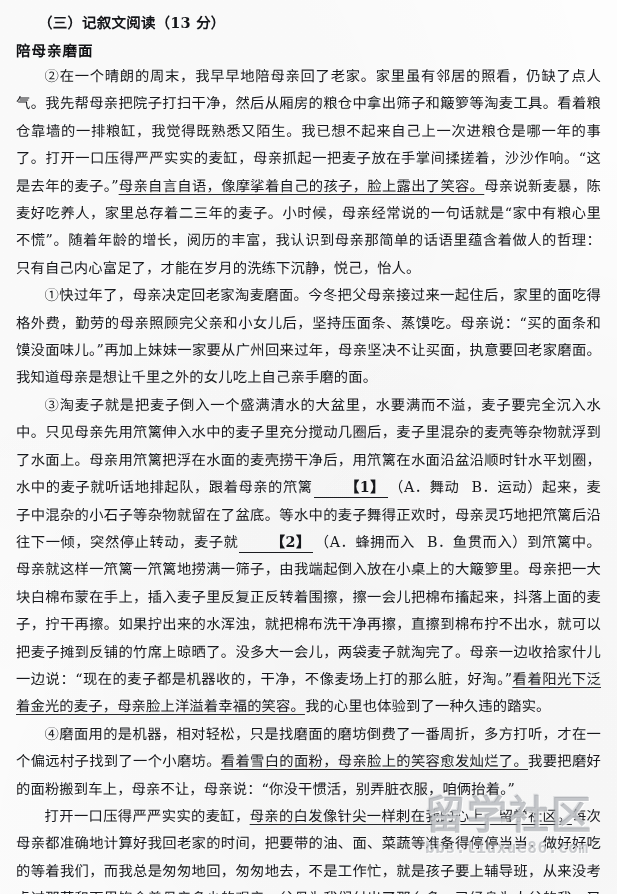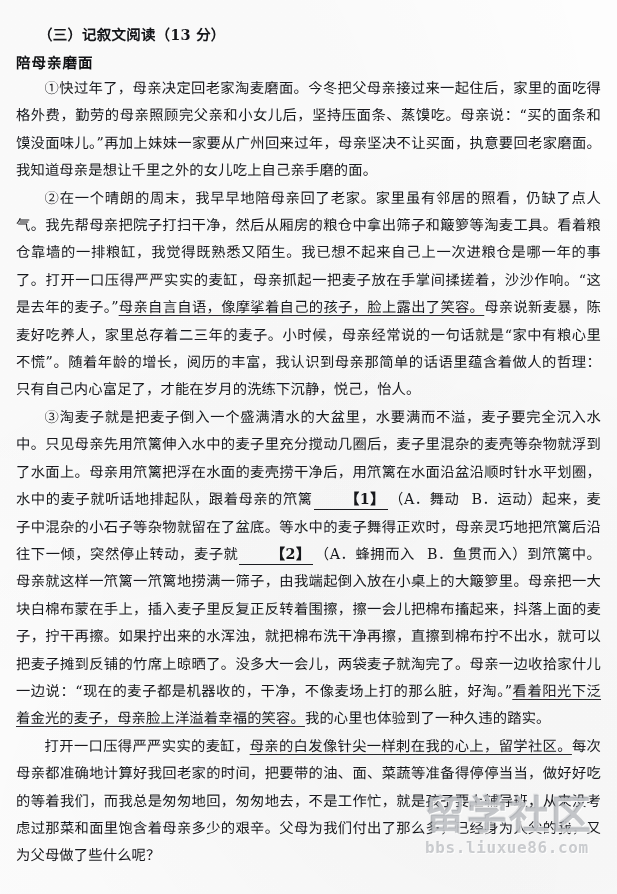--- a/index.html
+++ b/index.html
@@ -28,21 +28,21 @@
       radial-gradient(circle at 86% 72%, rgba(0,0,0,0.018) 0 28%, rgba(0,0,0,0) 62%),
       radial-gradient(circle at 45% 95%, rgba(0,0,0,0.012) 0 25%, rgba(0,0,0,0) 60%);
   }
 
   
   .section-head {
     font-size: 14.5px;
     line-height: 22px;
     color: #15161a;
     letter-spacing: 0.2px;
-    margin: 18px 0 4px 22px;
+    margin: 6px 0 4px 22px;
     font-weight: 600;
     white-space: nowrap;
   }
 
   .article-title {
     text-align: left;
     font-size: 14.5px;
     font-weight: 700;
     color: #101114;
     letter-spacing: 1px;
@@ -131,23 +131,24 @@
 </head>
 <body>
 
 <div id="page">
 
   <div class="section-head">（三）记叙文阅读（13 分）</div>
 
   <div class="article-title">陪母亲磨面</div>
 
   <div id="body-text">
+      <p class="para"><span>②在一个晴朗的周末，我早早地陪母亲回了老家。家里虽有邻居的照看，仍缺了点人气。我先帮母亲把院子打扫干净，然后从厢房的粮仓中拿出筛子和簸箩等淘麦工具。看着粮仓靠墙的一排粮缸，我觉得既熟悉又陌生。我已想不起来自己上一次进粮仓是哪一年的事了。打开一口压得严严实实的麦缸，母亲抓起一把麦子放在手掌间揉搓着，沙沙作响。“这是去年的麦子。”</span><span class="uline">母亲自言自语，像摩挲着自己的孩子，脸上露出了笑容。</span><span>母亲说新麦暴，陈麦好吃养人，家里总存着二三年的麦子。小时候，母亲经常说的一句话就是“家中有粮心里不慌”。随着年龄的增长，阅历的丰富，我认识到母亲那简单的话语里蕴含着做人的哲理：只有自己内心富足了，才能在岁月的洗练下沉静，悦己，怡人。</span></p>
       <p class="para"><span>①快过年了，母亲决定回老家淘麦磨面。今冬把父母亲接过来一起住后，家里的面吃得格外费，勤劳的母亲照顾完父亲和小女儿后，坚持压面条、蒸馍吃。母亲说：“买的面条和馍没面味儿。”再加上妹妹一家要从广州回来过年，母亲坚决不让买面，执意要回老家磨面。我知道母亲是想让千里之外的女儿吃上自己亲手磨的面。</span></p>
-      <p class="para"><span>②在一个晴朗的周末，我早早地陪母亲回了老家。家里虽有邻居的照看，仍缺了点人气。我先帮母亲把院子打扫干净，然后从厢房的粮仓中拿出筛子和簸箩等淘麦工具。看着粮仓靠墙的一排粮缸，我觉得既熟悉又陌生。我已想不起来自己上一次进粮仓是哪一年的事了。打开一口压得严严实实的麦缸，母亲抓起一把麦子放在手掌间揉搓着，沙沙作响。“这是去年的麦子。”</span><span class="uline">母亲自言自语，像摩挲着自己的孩子，脸上露出了笑容。</span><span>母亲说新麦暴，陈麦好吃养人，家里总存着二三年的麦子。小时候，母亲经常说的一句话就是“家中有粮心里不慌”。随着年龄的增长，阅历的丰富，我认识到母亲那简单的话语里蕴含着做人的哲理：只有自己内心富足了，才能在岁月的洗练下沉静，悦己，怡人。</span></p>
       <p class="para"><span>③淘麦子就是把麦子倒入一个盛满清水的大盆里，水要满而不溢，麦子要完全沉入水中。只见母亲先用笊篱伸入水中的麦子里充分搅动几圈后，麦子里混杂的麦壳等杂物就浮到了水面上。母亲用笊篱把浮在水面的麦壳捞干净后，用笊篱在水面沿盆沿顺时针水平划圈，水中的麦子就听话地排起队，跟着母亲的笊篱</span><span class="blank">【1】</span><span class="opts"><span>（A．舞动</span><span class="opt-gap"></span><span>B．运动）</span></span><span>起来，麦子中混杂的小石子等杂物就留在了盆底。等水中的麦子舞得正欢时，母亲灵巧地把笊篱后沿往下一倾，突然停止转动，麦子就</span><span class="blank">【2】</span><span class="opts"><span>（A．蜂拥而入</span><span class="opt-gap"></span><span>B．鱼贯而入）</span></span><span>到笊篱中。母亲就这样一笊篱一笊篱地捞满一筛子，由我端起倒入放在小桌上的大簸箩里。母亲把一大块白棉布蒙在手上，插入麦子里反复正反转着围擦，擦一会儿把棉布搐起来，抖落上面的麦子，拧干再擦。如果拧出来的水浑浊，就把棉布洗干净再擦，直擦到棉布拧不出水，就可以把麦子摊到反铺的竹席上晾晒了。没多大一会儿，两袋麦子就淘完了。母亲一边收拾家什儿一边说：“现在的麦子都是机器收的，干净，不像麦场上打的那么脏，好淘。”</span><span class="uline">看着阳光下泛着金光的麦子，母亲脸上洋溢着幸福的笑容。</span><span>我的心里也体验到了一种久违的踏实。</span></p>
+      <p class="para"><span>④磨面用的是机器，相对轻松，只是找磨面的磨坊倒费了一番周折，多方打听，才在一个偏远村子找到了一个小磨坊。</span><span class="uline">看着雪白的面粉，母亲脸上的笑容愈发灿烂了。</span><span>我要把磨好的面粉搬到车上，母亲不让，母亲说：“你没干惯活，别弄脏衣服，咱俩抬着。”</span></p>
       <p class="para"><span>打开一口压得严严实实的麦缸，</span><span class="uline">母亲的白发像针尖一样刺在我的心上，留学社区。</span><span>每次母亲都准确地计算好我回老家的时间，把要带的油、面、菜蔬等准备得停停当当，做好好吃的等着我们，而我总是匆匆地回，匆匆地去，不是工作忙，就是孩子要上辅导班，从来没考虑过那菜和面里饱含着母亲多少的艰辛。父母为我们付出了那么多，已经身为人父的我，又为父母做了些什么呢？</span></p>
     </div>
 
 
   <div class="watermark">
     <div class="wm-main">留学社区</div>
     <div class="wm-sub">bbs.liuxue86.com</div>
   </div>
 
 </div>

